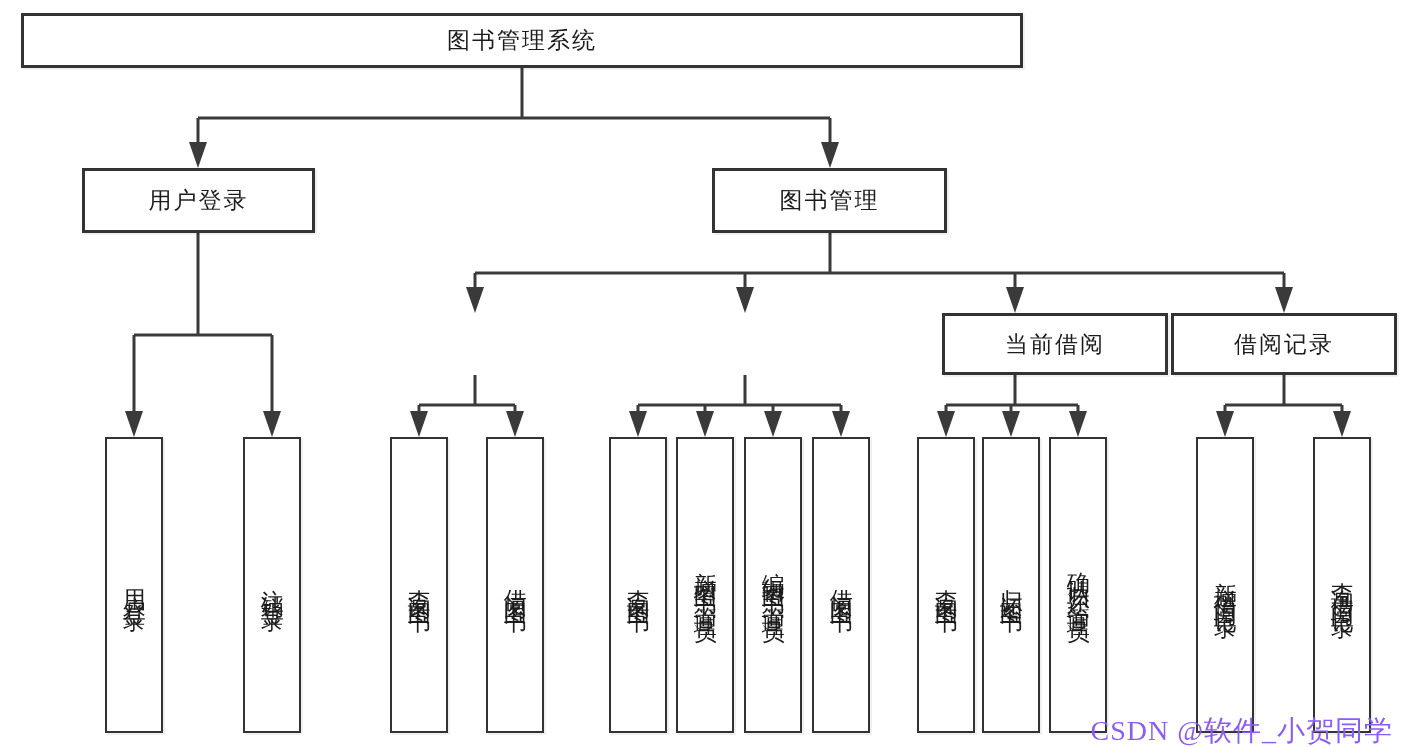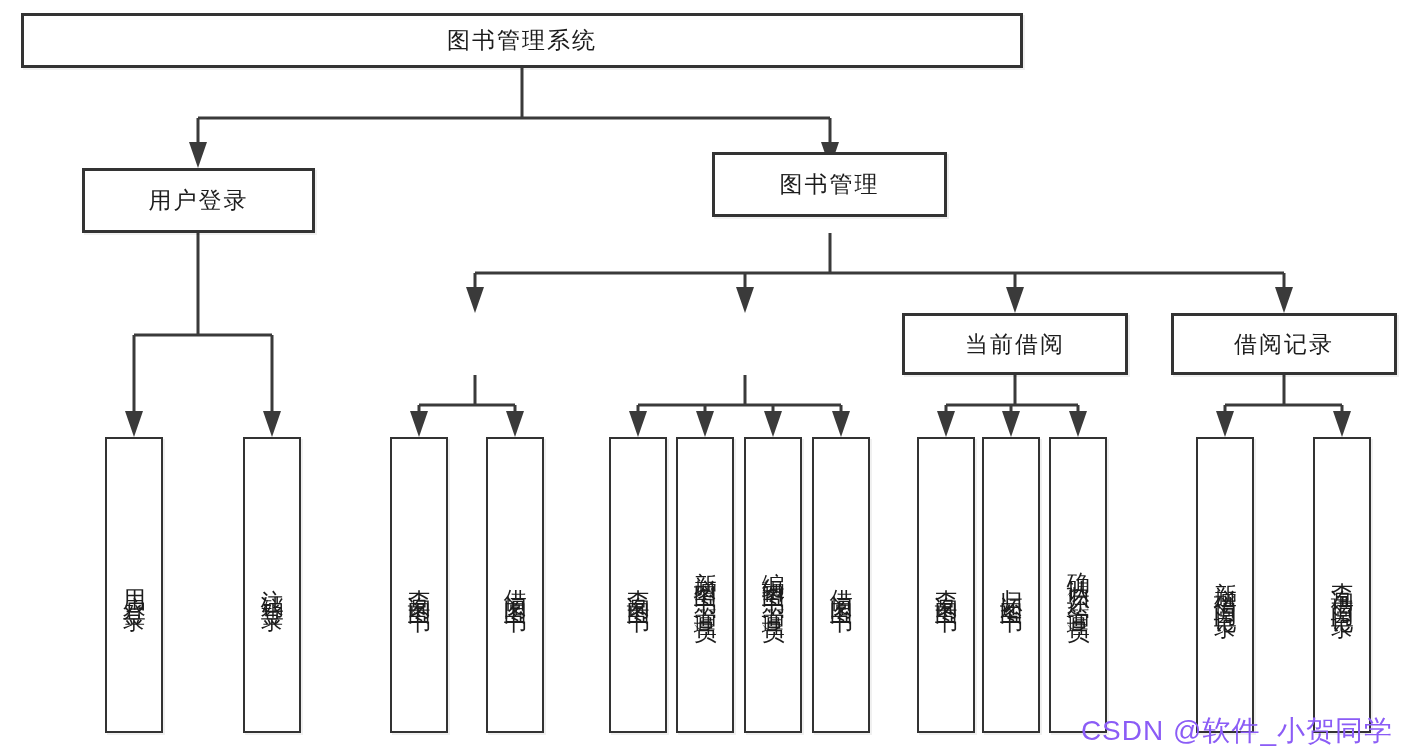--- a/index.html
+++ b/index.html
@@ -1,20 +1,20 @@
 <!DOCTYPE html>
 <html><head>
 <meta charset="utf-8">
 <style>
   html,body{margin:0;padding:0;background:#ffffff;}
   #stage{
     position:relative;
     width:1405px;height:747px;
     background:#ffffff;
-    font-family:Liberation Sans, sans-serif;
+    font-family:Liberation Serif, serif;
     overflow:hidden;
   }
   #wires{position:absolute;left:0;top:0;width:1405px;height:747px;}
   .box{
     position:absolute;
     box-sizing:border-box;
     background:#ffffff;
     border:3px solid #333333;
     display:flex;align-items:center;justify-content:center;
     color:#1c1c1c;
@@ -73,23 +73,23 @@
       <polygon points="1002,411 1020,411 1011,437"></polygon>
       <polygon points="1069,411 1087,411 1078,437"></polygon>
       <polygon points="1216,411 1234,411 1225,437"></polygon>
       <polygon points="1333,411 1351,411 1342,437"></polygon>
     </g>
   </svg>
 
   <div class="box h" style="left:21px;top:13px;width:1002px;height:55px">图书管理系统</div>
 
   <div class="box h" style="left:82px;top:168px;width:233px;height:65px">用户登录</div>
-  <div class="box h" style="left:712px;top:152px;width:235px;height:65px">图书管理</div>
+  <div class="box h" style="left:712px;top:168px;width:235px;height:65px">图书管理</div>
 
-  <div class="box h" style="left:902px;top:313px;width:226px;height:62px">当前借阅</div>
+  <div class="box h" style="left:942px;top:313px;width:226px;height:62px">当前借阅</div>
   <div class="box h" style="left:1171px;top:313px;width:226px;height:62px">借阅记录</div>
 
   <div class="box leaf" style="left:105px;top:437px;width:58px;height:296px">
     <span>用户登录</span>
     </div>
   <div class="box leaf" style="left:243px;top:437px;width:58px;height:296px">
     <span>注销登录</span>
     </div>
 
   <div class="box leaf" style="left:390px;top:437px;width:58px;height:296px">

